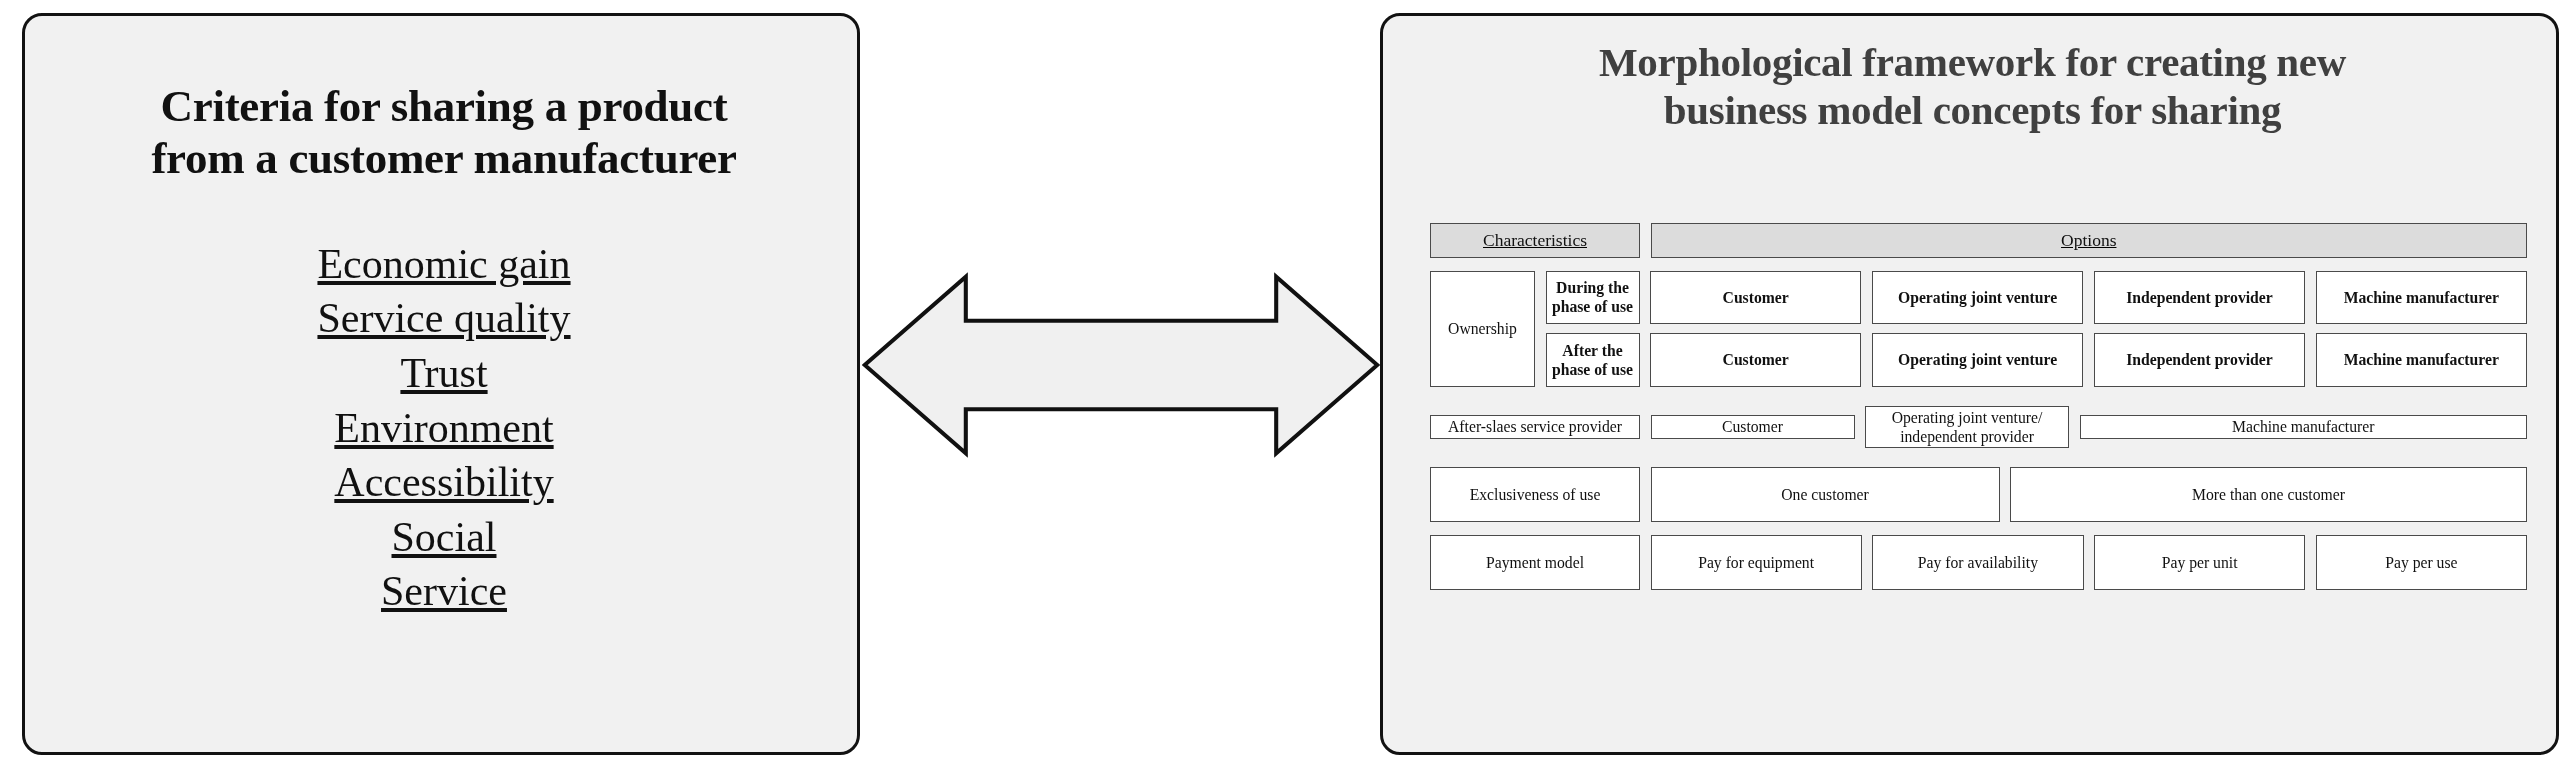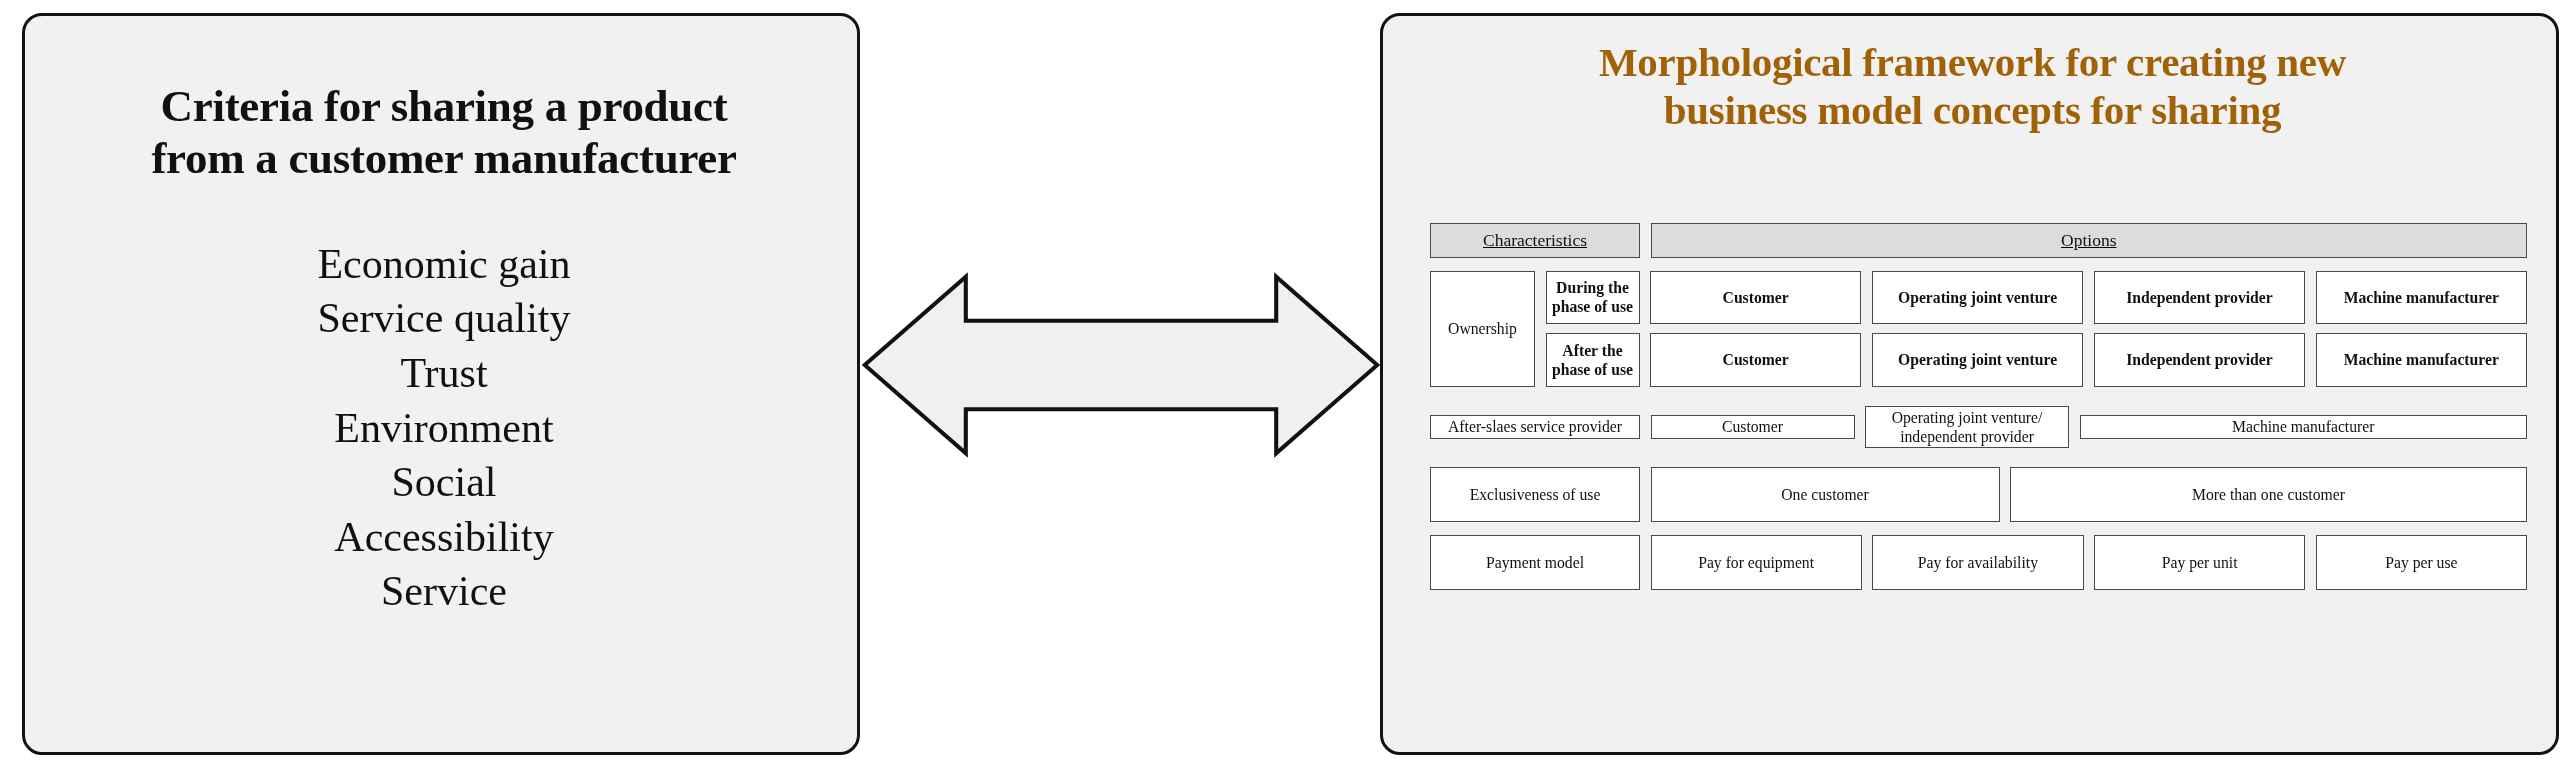--- a/index.html
+++ b/index.html
@@ -53,20 +53,21 @@
   }
   #criteria-list {
     position: absolute;
     left: 35px;
     top: 221px;
     width: 768px;
     text-align: center;
     font-size: 42px;
     line-height: 1.30;
     color: #111111;
+    text-decoration: underline;
   }
   #criteria-list .criteria-item {
     display: block;
     white-space: nowrap;
   }
 
   
   #arrow-wrap {
     position: absolute;
     left: 862px;
@@ -85,21 +86,21 @@
   }
   #right-title {
     position: absolute;
     left: 41px;
     top: 22px;
     width: 1097px;
     text-align: center;
     font-weight: bold;
     font-size: 41px;
     line-height: 1.18;
-    color: #a16207;
+    color: #404040;
     letter-spacing: -0.3px;
   }
 
   
   #matrix {
     position: absolute;
     left: 47px;
     top: 207px;
     width: 1097px;
     height: 512px;
@@ -187,22 +188,22 @@
     <div id="left-title">
       <div>Criteria for sharing a product</div>
       <div>from a customer manufacturer</div>
     </div>
 
     <div id="criteria-list">
       <span class="criteria-item">Economic gain</span>
       <span class="criteria-item">Service quality</span>
       <span class="criteria-item">Trust</span>
       <span class="criteria-item">Environment</span>
+      <span class="criteria-item">Accessibility</span>
       <span class="criteria-item">Social</span>
-      <span class="criteria-item">Accessibility</span>
       <span class="criteria-item">Service</span>
     </div>
 
   </div>
 
   <div id="arrow-wrap">
     <svg viewBox="0 0 890 320" xmlns="http://www.w3.org/2000/svg" aria-hidden="true">
       <polygon points="4,160 178,8 178,84 712,84 712,8 886,160 712,312 712,236 178,236 178,312" fill="#f0f0f0" stroke="#111111" stroke-width="7" stroke-linejoin="miter"></polygon>
     </svg>
   </div>

